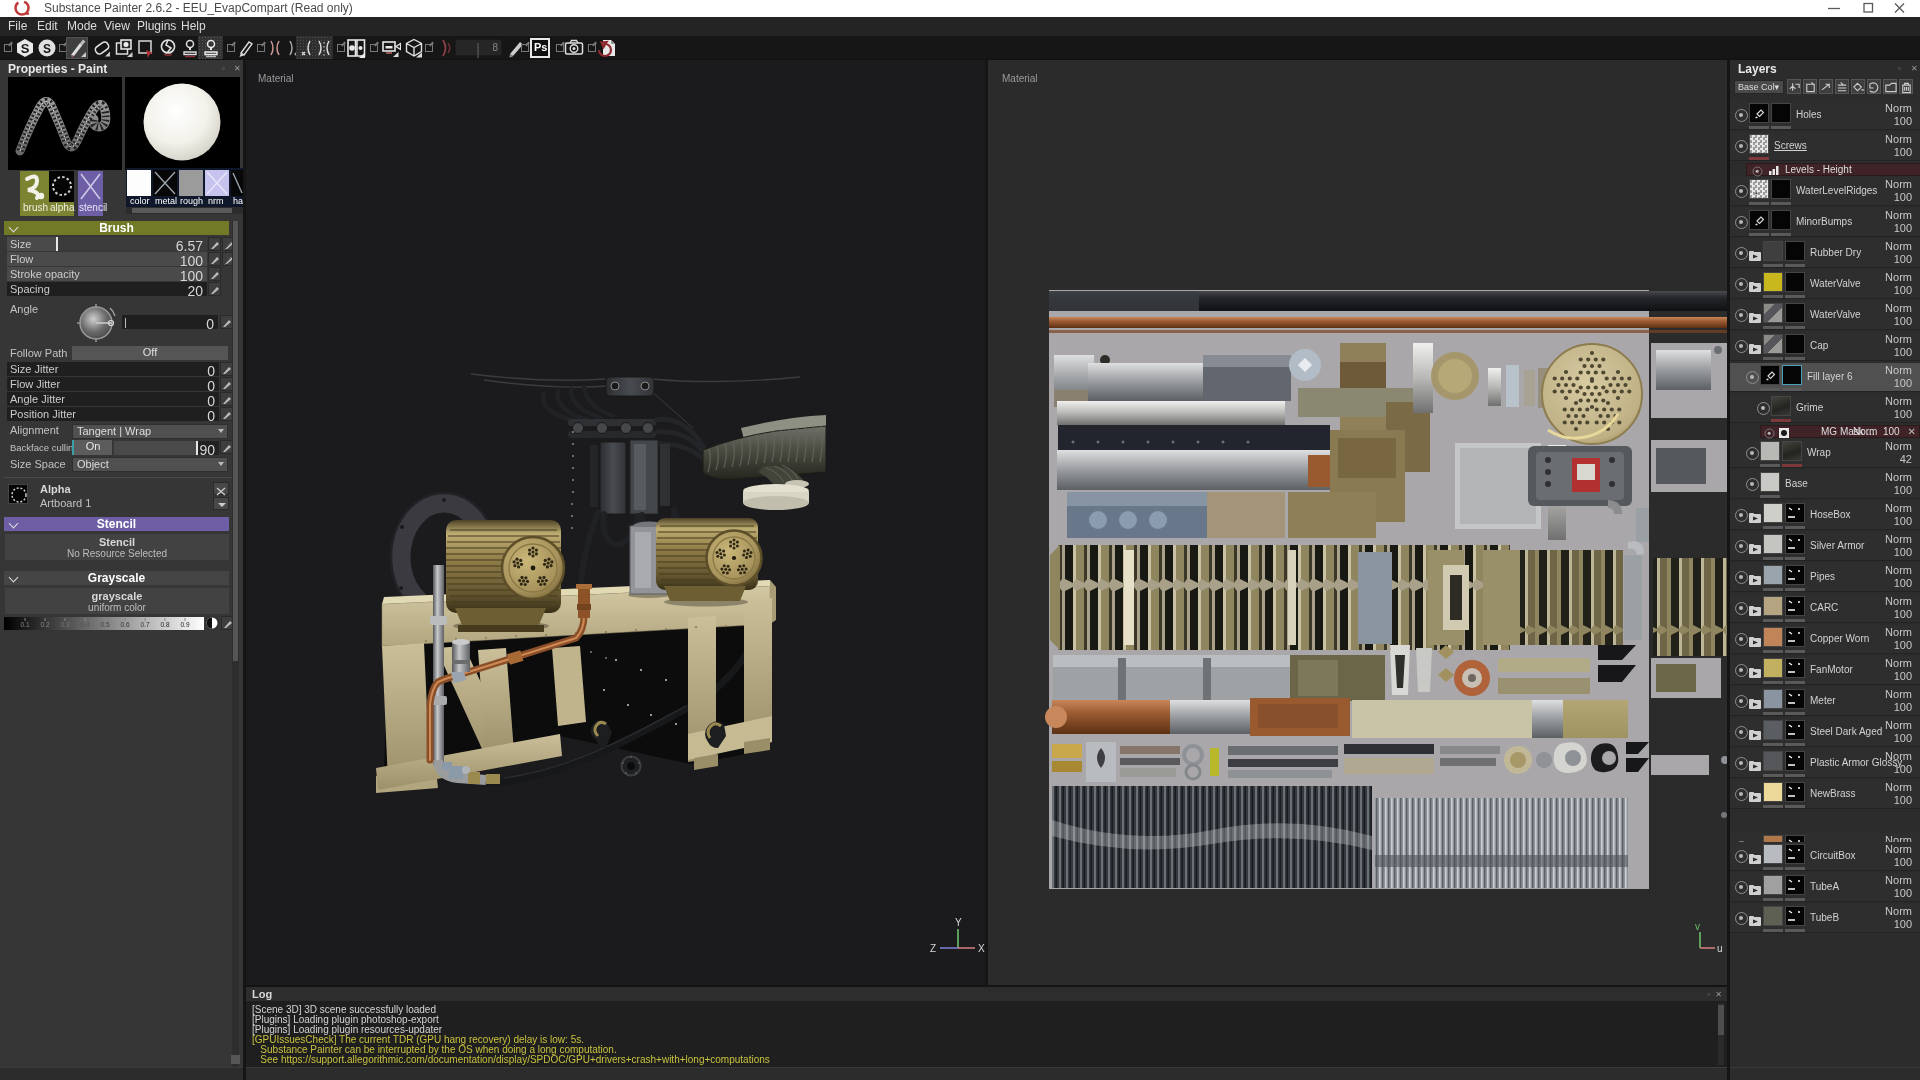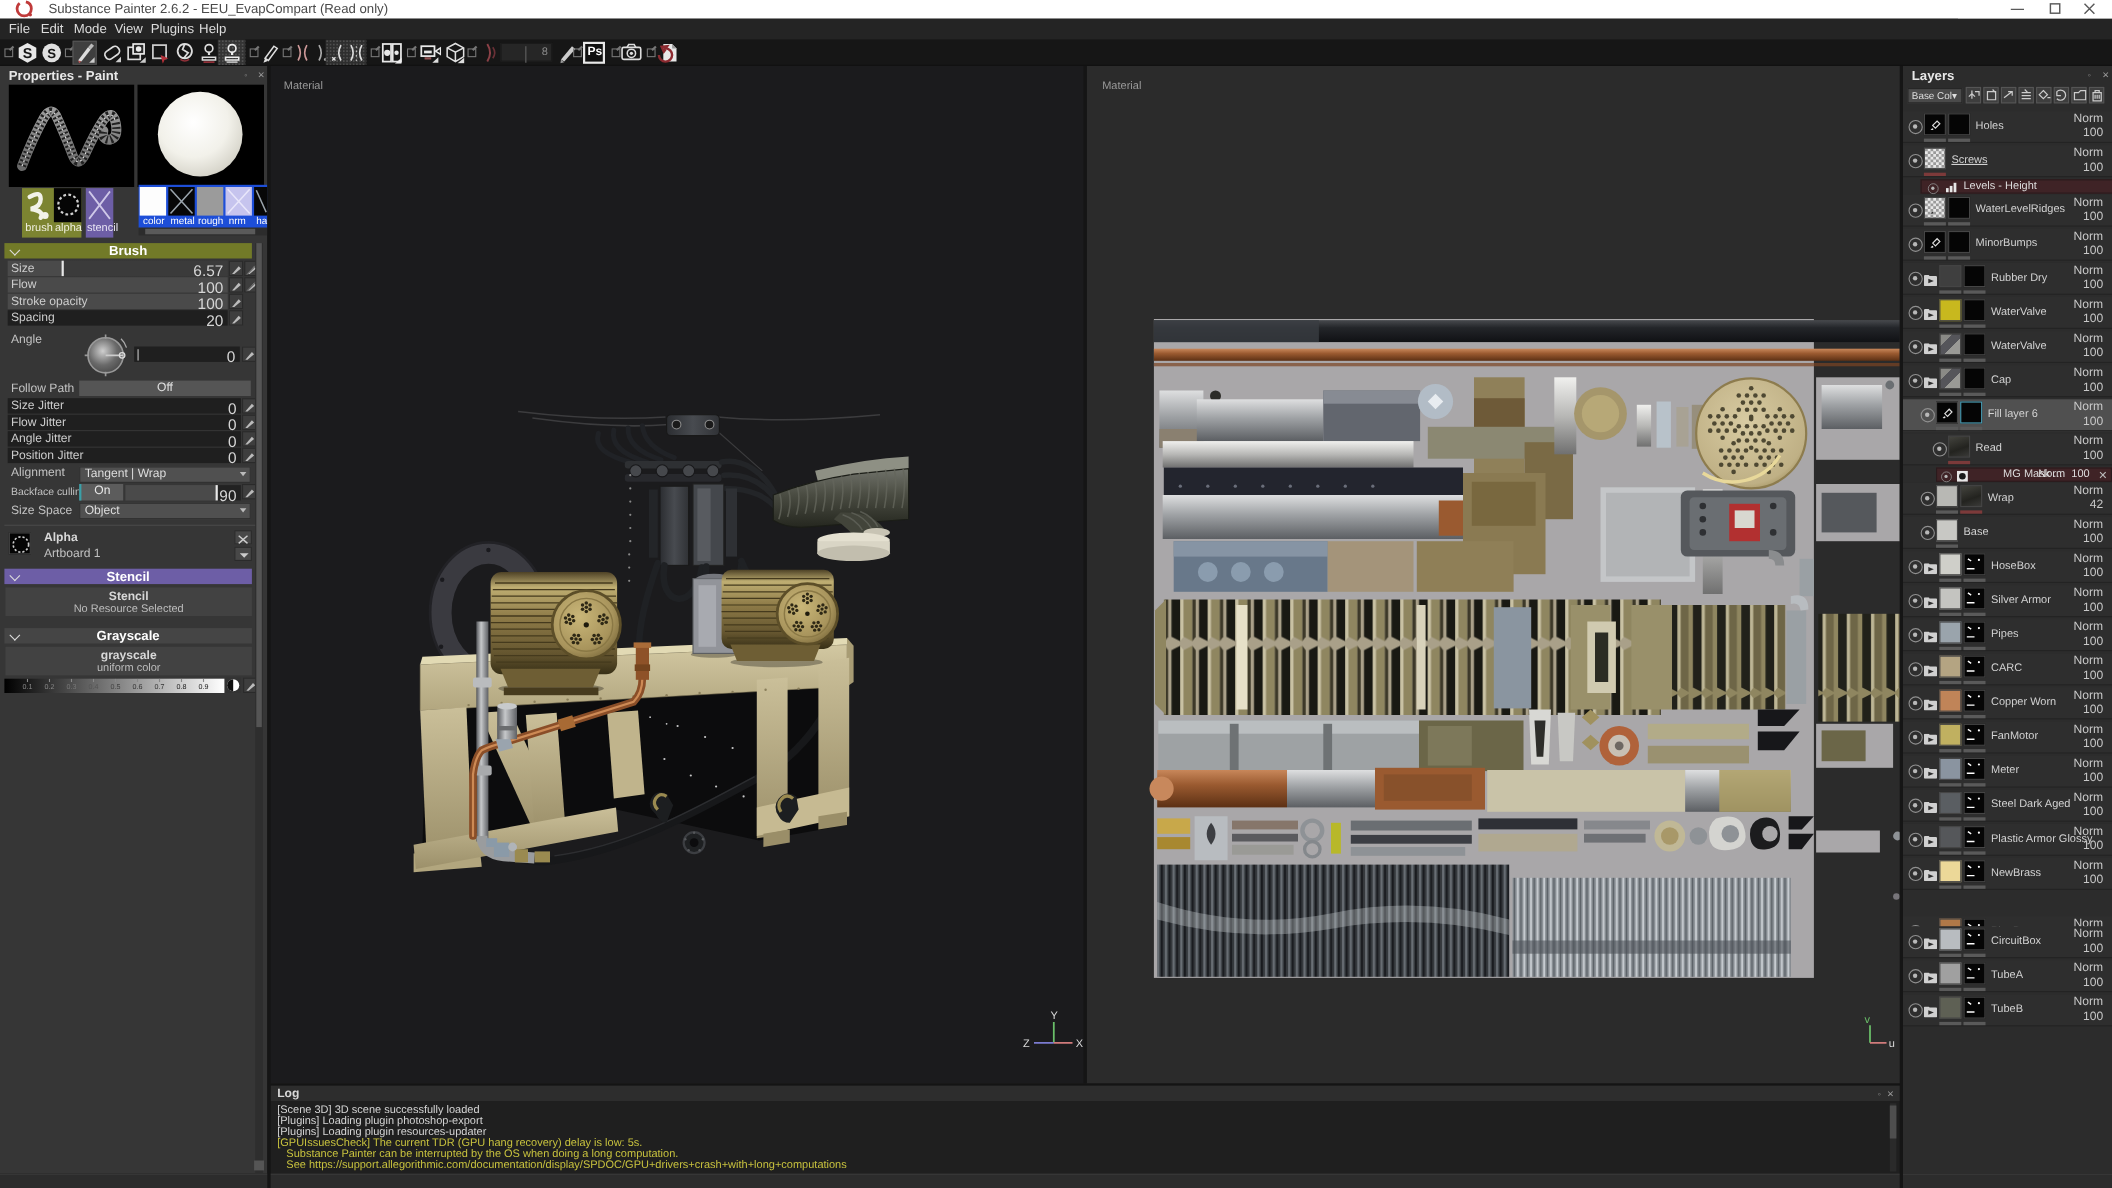--- a/index.html
+++ b/index.html
@@ -232,21 +232,21 @@
       </svg>
  </div>
  <span class="abs" style="left:50px;top:142px;font-size:10px;color:#f0f0e0">alpha</span>
  <div class="abs" style="left:78px;top:111px;width:25px;height:45px;background:#6d5ea6;">
   <svg width="25" height="31">
         <path d="M3 3 L22 28 M22 3 L3 28" stroke="#cfc8e8" stroke-width="1.6"></path>
       </svg>
   <span class="abs" style="left:1px;top:31px;font-size:10px;color:#e8e4f4">stencil</span>
  </div>
 
- <div class="abs" style="left:126px;top:108px;width:117px;height:39px;background:#1d4ed8;">
+ <div class="abs" style="left:126px;top:108px;width:117px;height:39px;background:#0f172a;">
   <div class="abs" style="left:1px;top:2px;width:24px;height:26px;background:#fdfdfd;"></div>
   <div class="abs" style="left:27px;top:2px;width:24px;height:26px;background:#070707;"><svg width="24" height="26">
           <path d="M2 2 L22 24 M22 2 L2 24" stroke="#9aa4ac" stroke-width="1.4"></path>
         </svg></div>
   <div class="abs" style="left:53px;top:2px;width:24px;height:26px;background:#9b9b9b;"></div>
   <div class="abs" style="left:79px;top:2px;width:24px;height:26px;background:#c6c4ee;"><svg width="24" height="26">
           <path d="M2 2 L22 24 M22 2 L2 24" stroke="#e8e6fa" stroke-width="1.4"></path>
         </svg></div>
   <div class="abs" style="left:105px;top:2px;width:12px;height:26px;background:#070707;"><svg width="12" height="26">
           <path d="M2 3 L11 23" stroke="#9aa4ac" stroke-width="1.4"></path>
@@ -1274,21 +1274,21 @@
 <div class="thumb" style="left:52px;background:#050505;border:1px solid #4aa0b8;"></div>
 <div class="tbar " style="left:52px;top:25px;"></div>
 <span class="nm" style="left:77px;">Fill layer 6</span>
 <span class="norm">Norm</span>
       <span class="pct">100</span>
 </div>
 <div class="lrow" style="left:0;top:334px;">
 <div class="eye" style="left:27px;top:8px;"></div>
 <div class="thumb" style="left:41px;background:linear-gradient(160deg,#44443e,#23231f 60%,#3a3a38);"></div>
 <div class="tbar red" style="left:41px;top:25px;"></div>
-<span class="nm" style="left:66px;">Read</span>
+<span class="nm" style="left:66px;">Grime</span>
 <span class="norm">Norm</span>
       <span class="pct">100</span>
 </div>
 <div class="lrow" style="left:0;top:379px;">
 <div class="eye" style="left:16px;top:8px;"></div>
 <div class="thumb" style="left:30px;background:#b8b8b4;"></div>
 <div class="tbar " style="left:30px;top:25px;"></div>
 <div class="thumb" style="left:52px;background:linear-gradient(160deg,#44443e,#23231f 60%,#3a3a38);"></div>
 <div class="tbar red" style="left:52px;top:25px;"></div>
 <span class="nm" style="left:77px;">Wrap</span>

